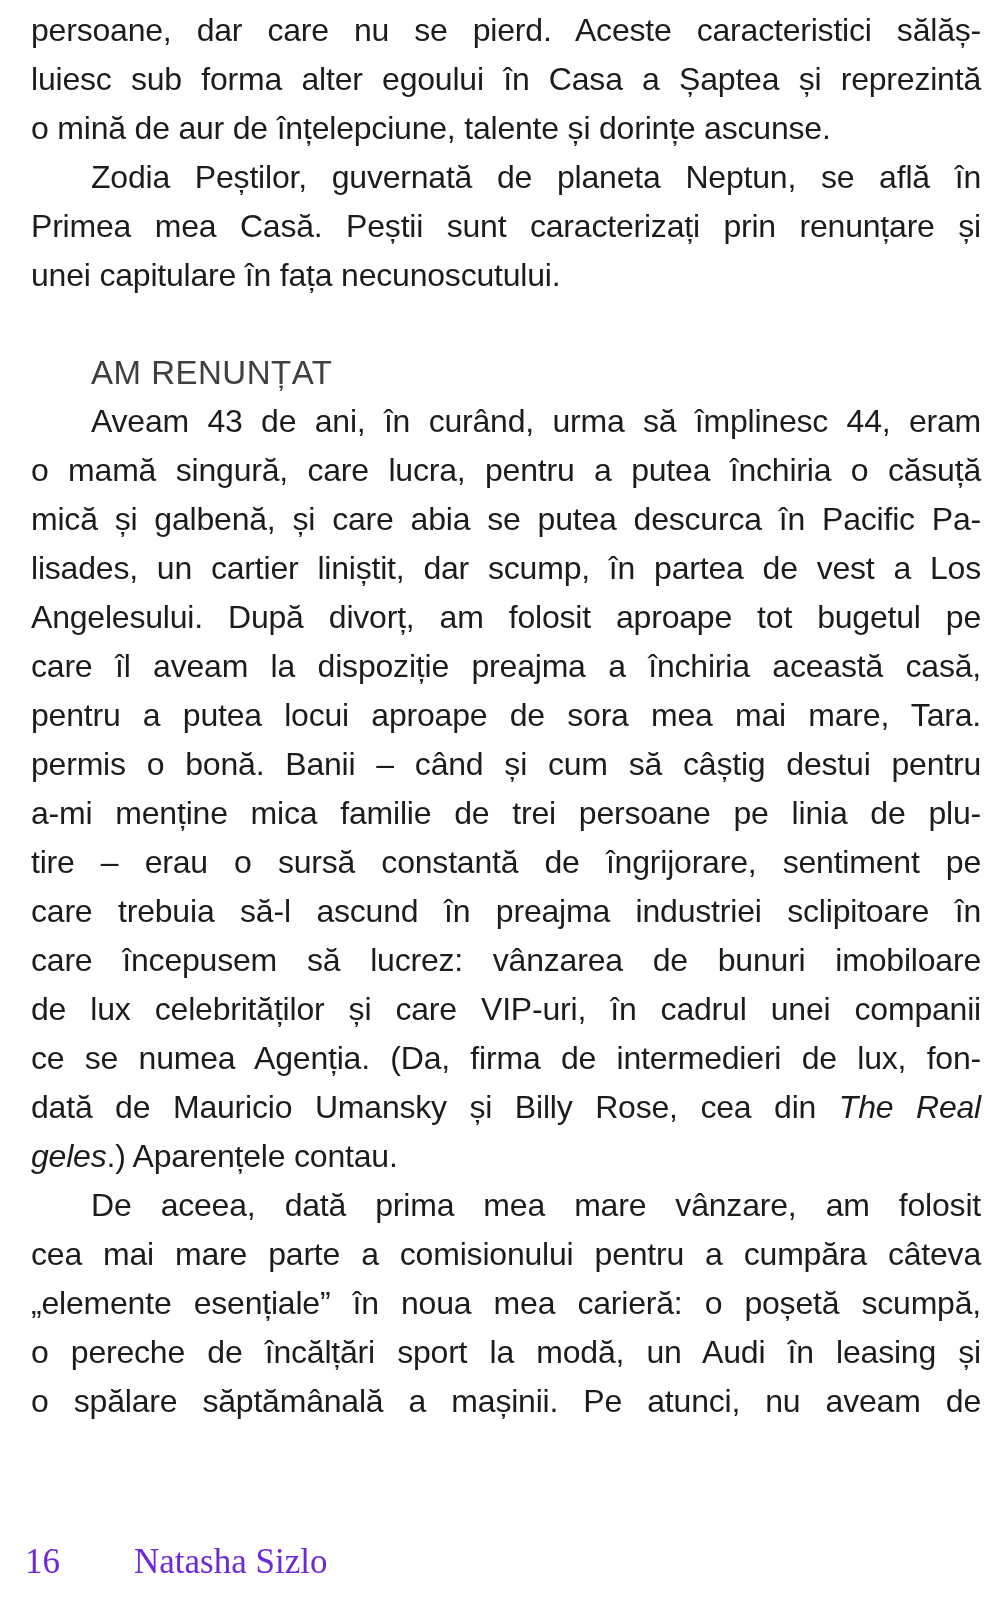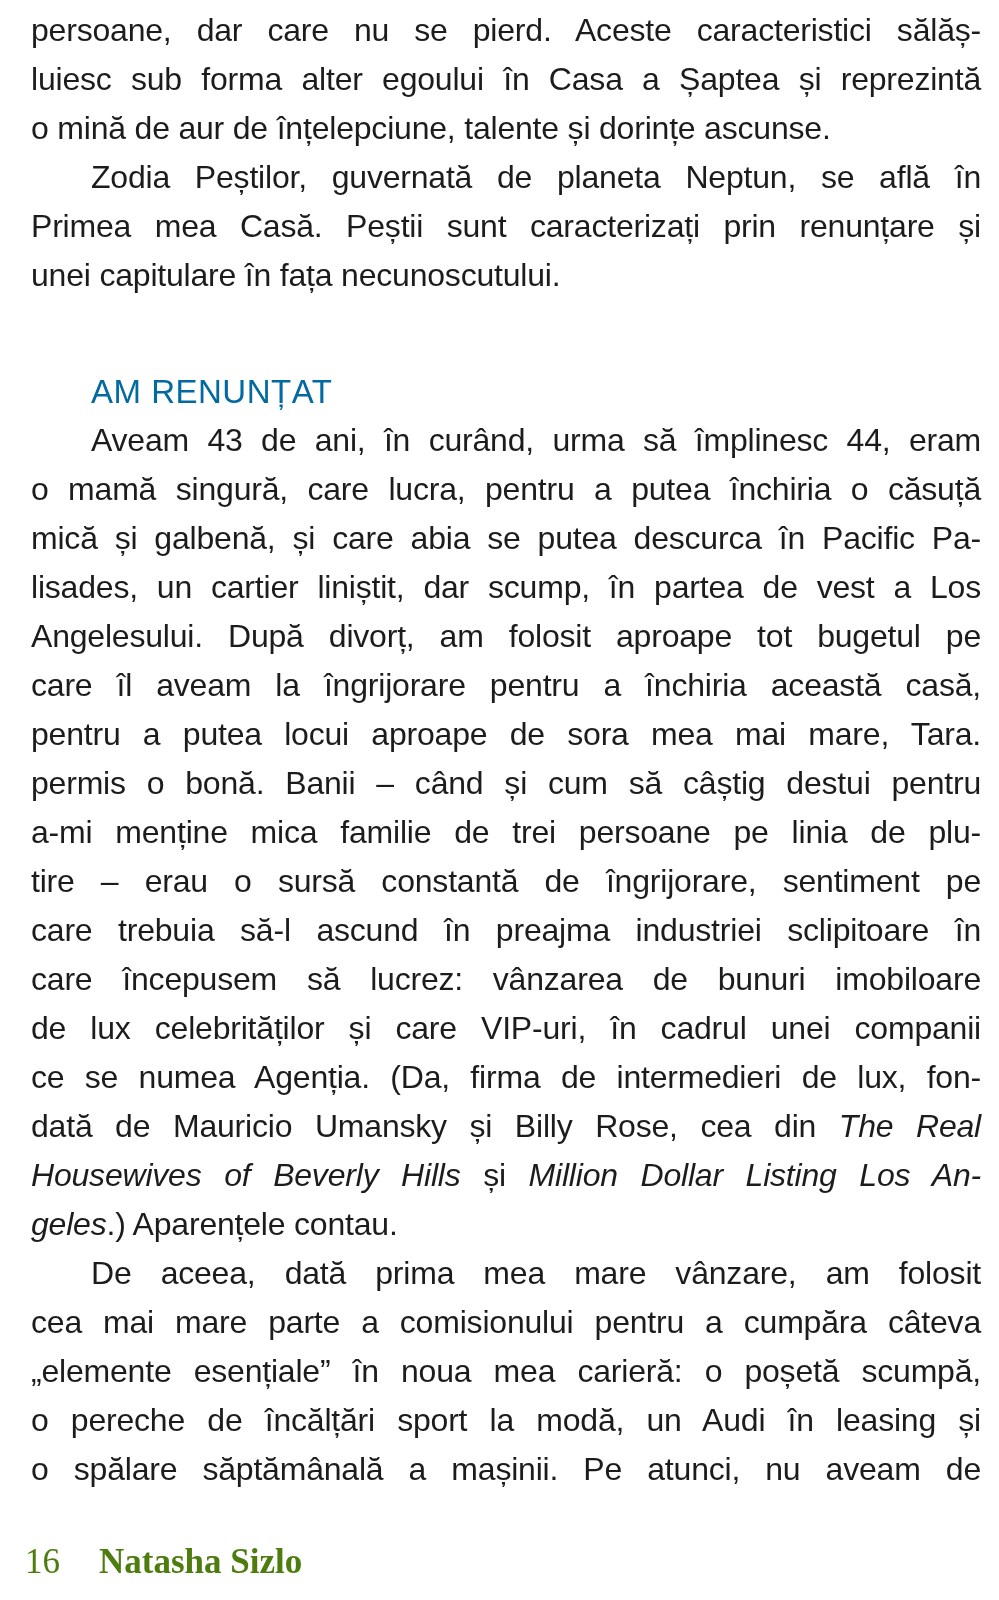--- a/index.html
+++ b/index.html
@@ -31,68 +31,67 @@
     white-space: nowrap;
   }
   .line.last {
     text-align: center;
     text-align-last: left;
   }
   .line.indent { padding-left: 60px; }
   .heading-line {
     height: 49px;
     line-height: 49px;
-    margin-top: 67px;
+    margin-top: 48px;
     padding-left: 60px;
     font-size: 33px;
-    color: #0369a1;
+    color: #404040;
     letter-spacing: 0.5px;
     white-space: nowrap;
   }
   .it { font-style: italic; }
   .page-footer {
     position: absolute;
     left: 25px;
     bottom: 18px;
     font-family: "Liberation Serif", "DejaVu Serif", serif;
     font-size: 35px;
-    color: #4d7c0f;
+    color: #6d28d9;
     display: flex;
     align-items: flex-end;
   }
-  .page-footer .author { margin-left: 39px; font-weight: bold; }
+  .page-footer .author { margin-left: 74px; }
 </style>
 </head>
 <body>
 
 <div class="page">
   <main class="body-text" id="body-text">
       <div class="line"><span>persoane, dar care nu se pierd. Aceste caracteristici sălăș-</span></div>
       <div class="line"><span>luiesc sub forma alter egoului în Casa a Șaptea și reprezintă</span></div>
       <div class="line last"><span>o mină de aur de înțelepciune, talente și dorințe ascunse.</span></div>
       <div class="line indent"><span>Zodia Peștilor, guvernată de planeta Neptun, se află în</span></div>
       <div class="line"><span>Primea mea Casă. Peștii sunt caracterizați prin renunțare și</span></div>
       <div class="line last"><span>unei capitulare în fața necunoscutului.</span></div>
       <div class="heading-line">AM RENUNȚAT</div>
       <div class="line indent"><span>Aveam 43 de ani, în curând, urma să împlinesc 44, eram</span></div>
       <div class="line"><span>o mamă singură, care lucra, pentru a putea închiria o căsuță</span></div>
       <div class="line"><span>mică și galbenă, și care abia se putea descurca în Pacific Pa-</span></div>
       <div class="line"><span>lisades, un cartier liniștit, dar scump, în partea de vest a Los</span></div>
       <div class="line"><span>Angelesului. După divorț, am folosit aproape tot bugetul pe</span></div>
-      <div class="line"><span>care îl aveam la îngrijorare pentru a închiria această casă,</span></div>
+      <div class="line"><span>care îl aveam la dispoziție preajma a închiria această casă,</span></div>
       <div class="line"><span>pentru a putea locui aproape de sora mea mai mare, Tara.</span></div>
       <div class="line"><span>permis o bonă. Banii – când și cum să câștig destui pentru</span></div>
       <div class="line"><span>a-mi menține mica familie de trei persoane pe linia de plu-</span></div>
       <div class="line"><span>tire – erau o sursă constantă de îngrijorare, sentiment pe</span></div>
       <div class="line"><span>care trebuia să-l ascund în preajma industriei sclipitoare în</span></div>
       <div class="line"><span>care începusem să lucrez: vânzarea de bunuri imobiloare</span></div>
       <div class="line"><span>de lux celebrităților și care VIP-uri, în cadrul unei companii</span></div>
       <div class="line"><span>ce se numea Agenția. (Da, firma de intermedieri de lux, fon-</span></div>
       <div class="line"><span>dată de Mauricio Umansky și Billy Rose, cea din </span><span class="it">The Real</span></div>
-      <div class="line"><span class="it">Housewives of Beverly Hills</span><span> și </span><span class="it">Million Dollar Listing Los An-</span></div>
       <div class="line last"><span class="it">geles</span><span>.) Aparențele contau.</span></div>
       <div class="line indent"><span>De aceea, dată prima mea mare vânzare, am folosit</span></div>
       <div class="line"><span>cea mai mare parte a comisionului pentru a cumpăra câteva</span></div>
       <div class="line"><span>„elemente esențiale” în noua mea carieră: o poșetă scumpă,</span></div>
       <div class="line"><span>o pereche de încălțări sport la modă, un Audi în leasing și</span></div>
       <div class="line"><span>o spălare săptămânală a mașinii. Pe atunci, nu aveam de</span></div>
     </main>
   <footer class="page-footer">
     <span class="pagenum">16</span>
     <span class="author">Natasha Sizlo</span>

